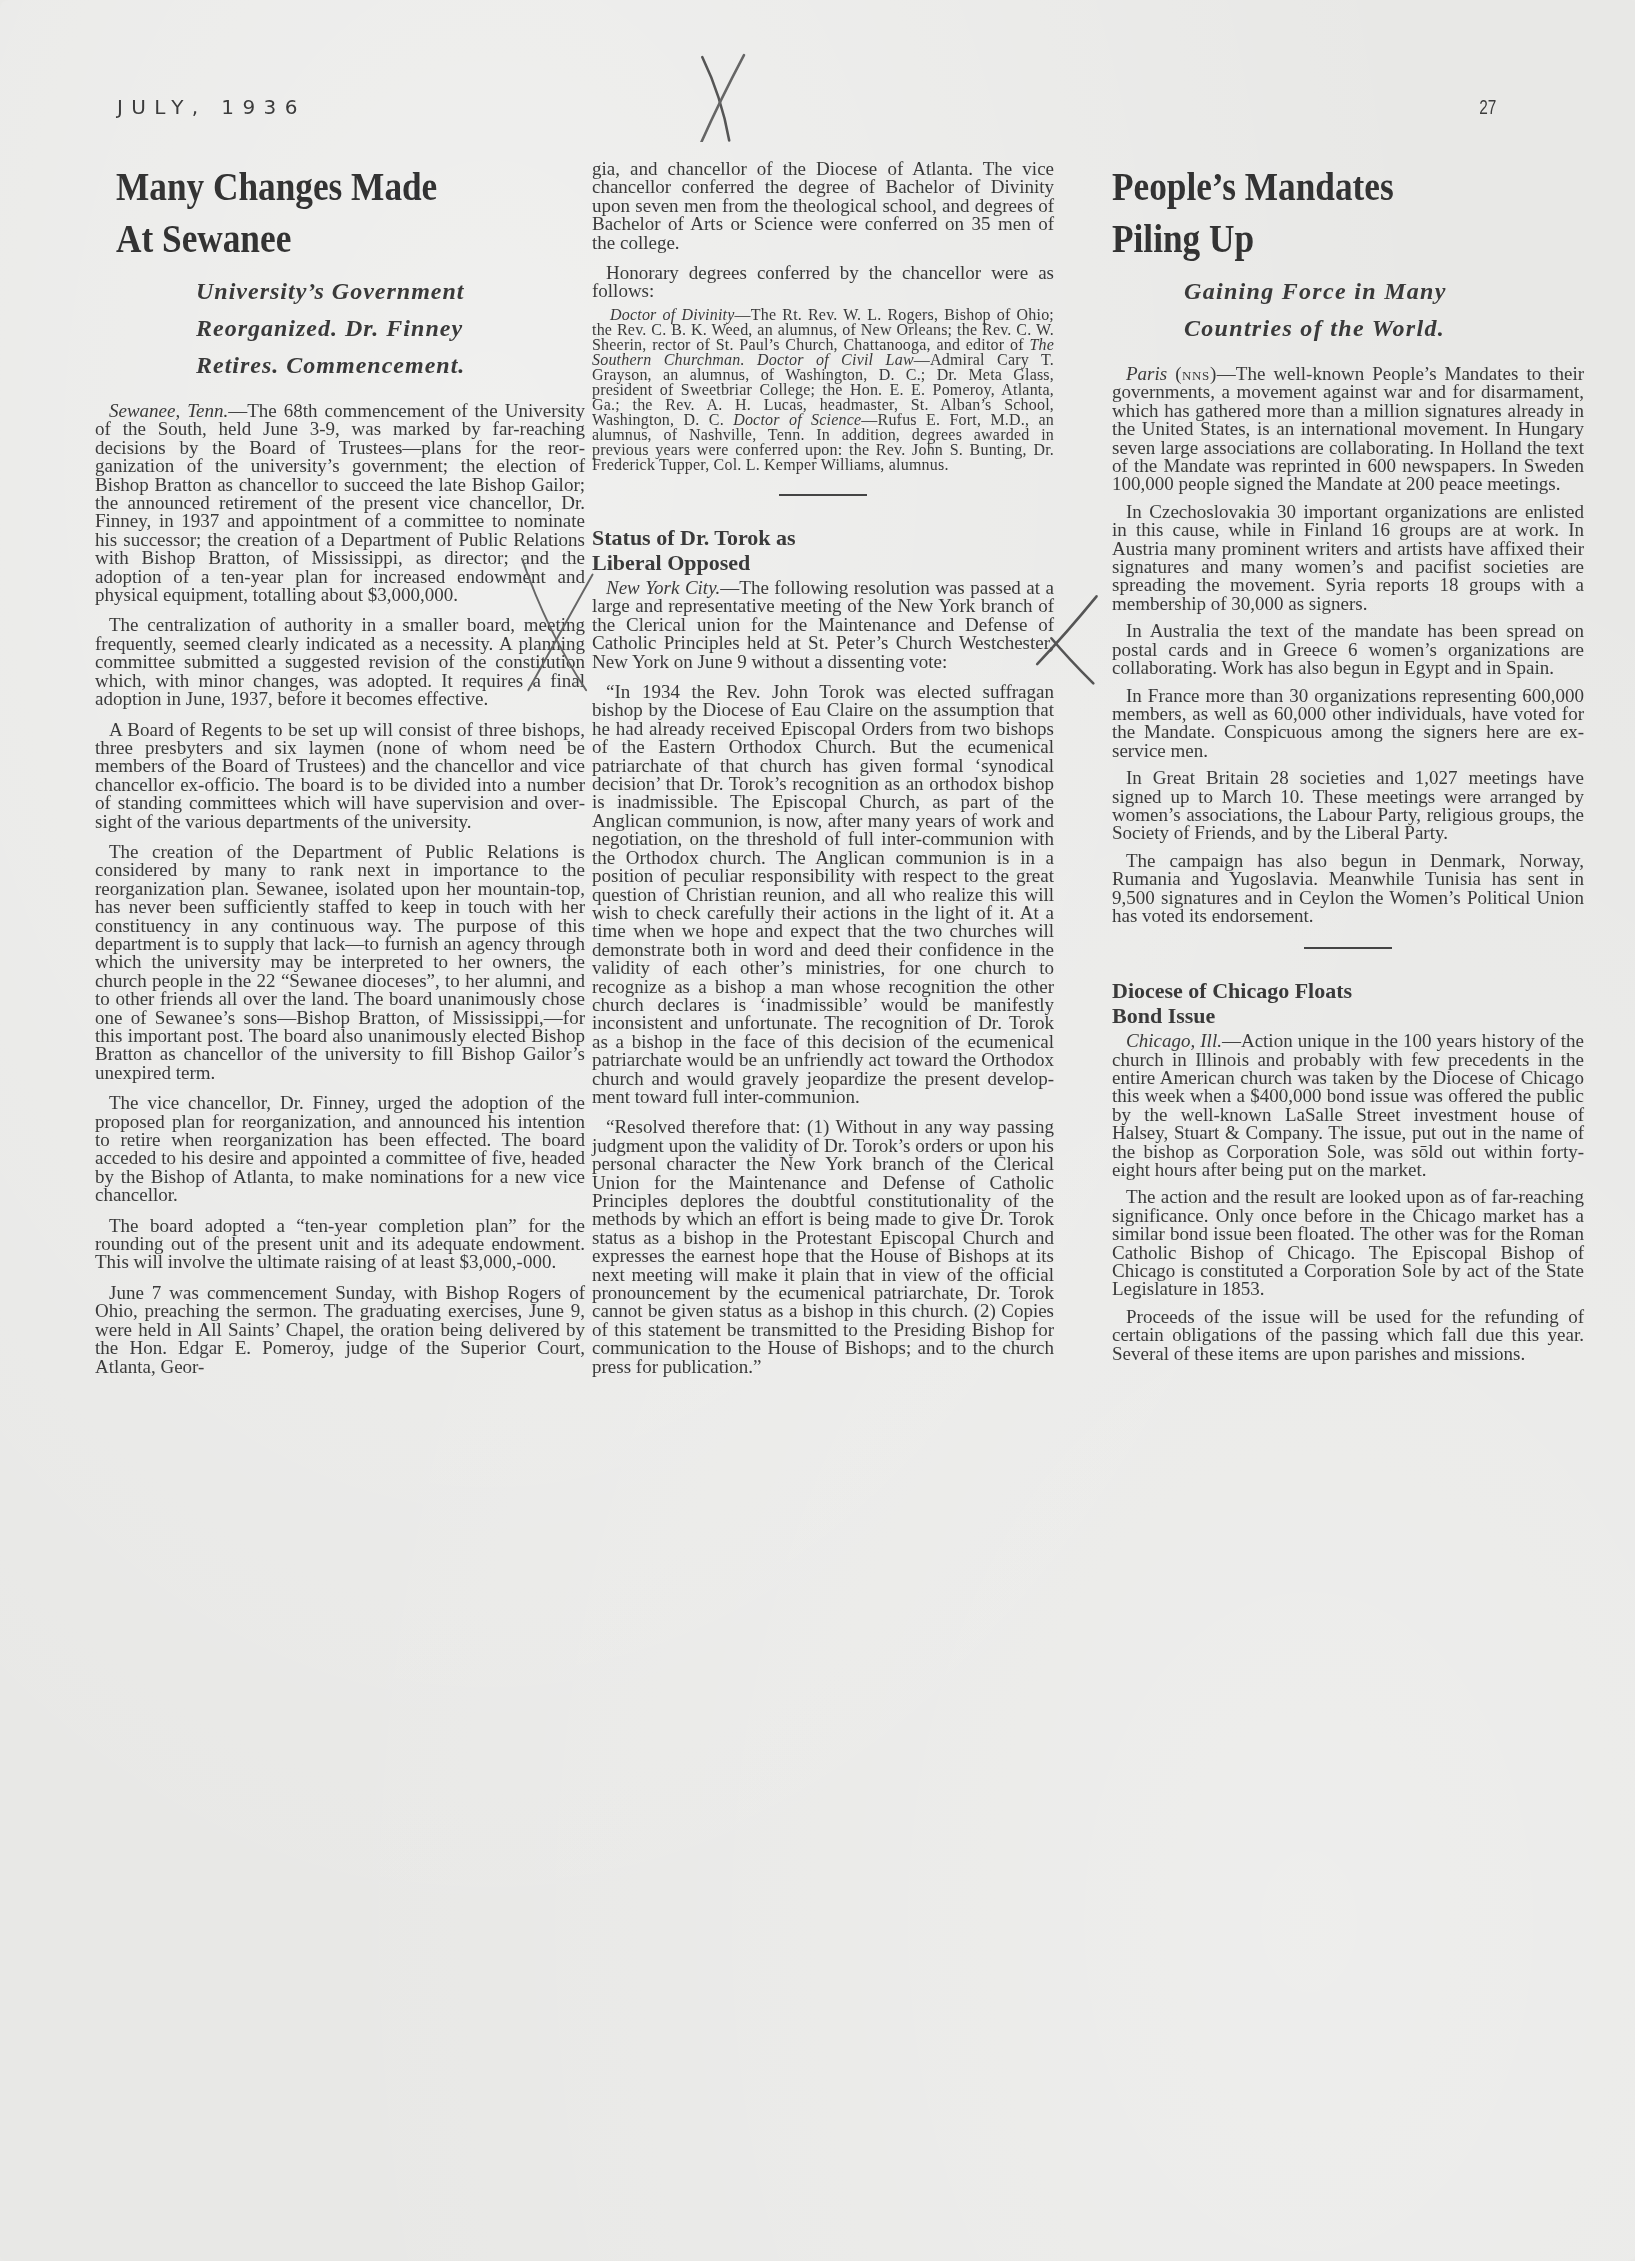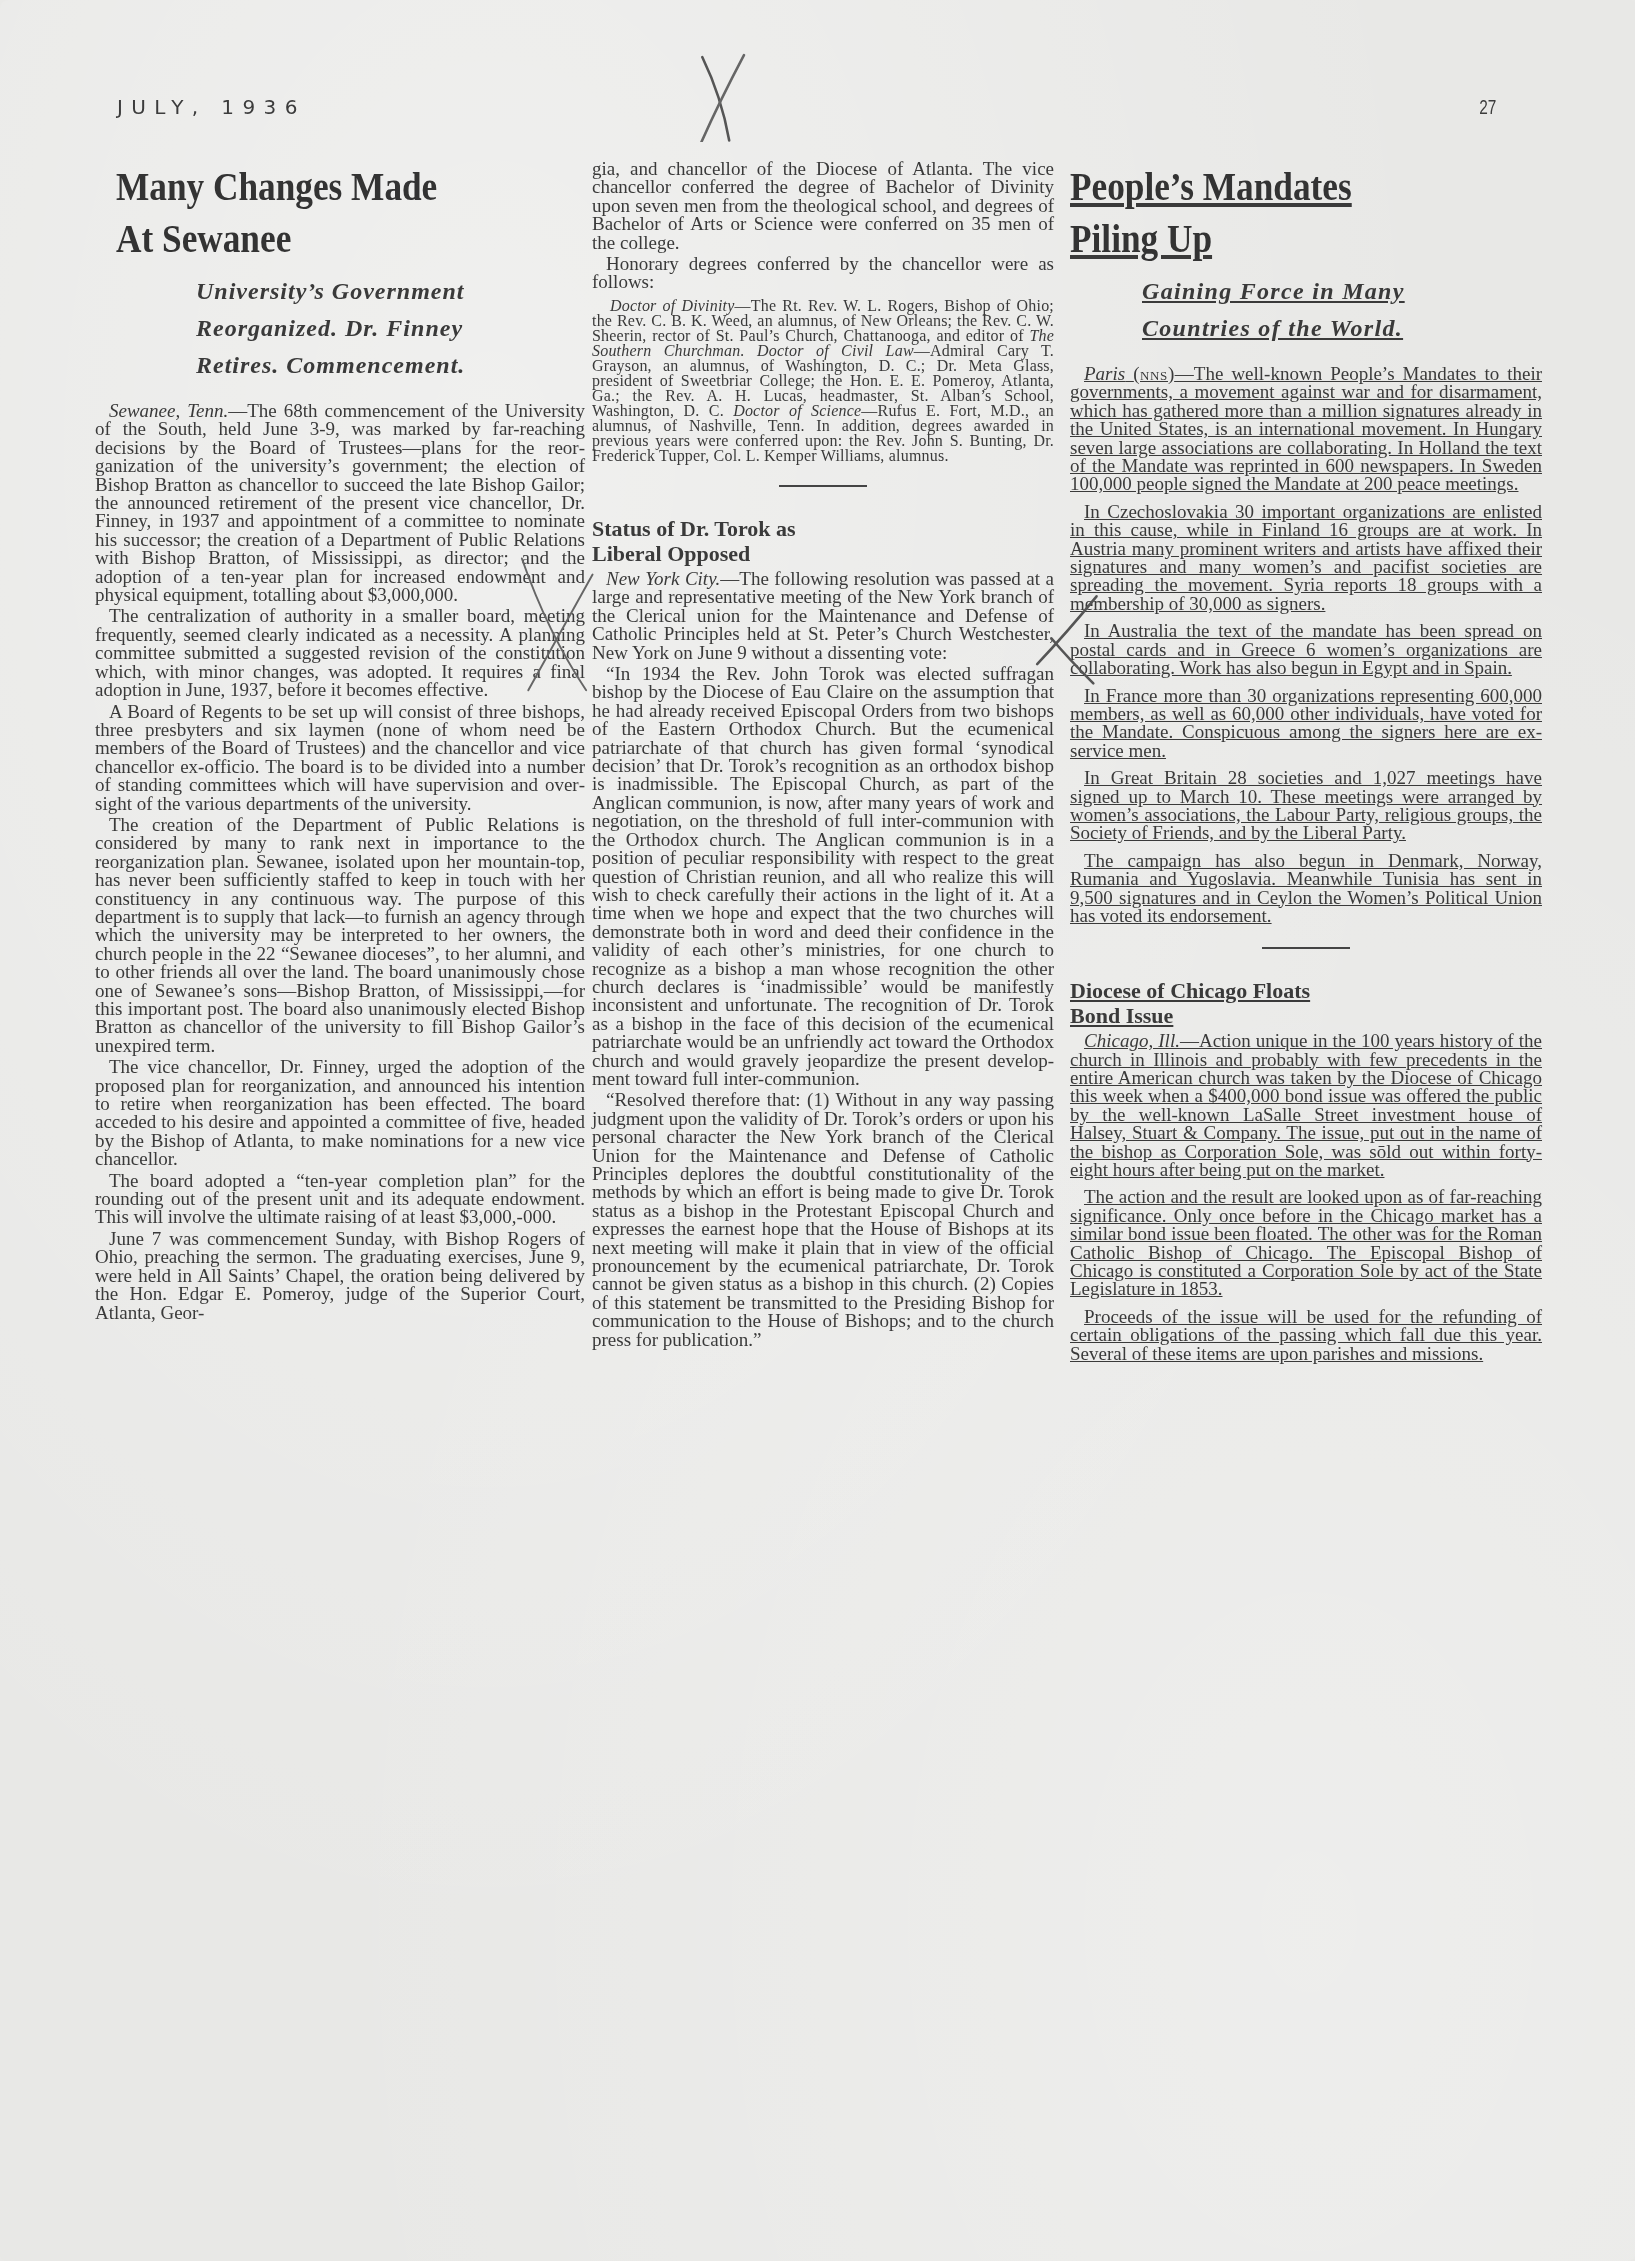--- a/index.html
+++ b/index.html
@@ -31,24 +31,24 @@
     font-size: 19.3px; color: #3c3c3c; transform: scaleX(0.8);
   }
   .col {
     position: absolute;
     font-size: 19px;
     line-height: 18.4px;
     text-align: justify;
     hyphens: manual;
   }
   .col p { margin: 0; text-indent: 14px; }
-  .col p + p { margin-top: 3px; }
+  .col p + p { margin-top: 12px; }
   .col1 { left: 95px; top: 160px; width: 490px; }
   .col2 { left: 592px; top: 160px; width: 462px; }
-  .col3 { left: 1070px; top: 160px; width: 472px; text-decoration: underline; }
+  .col3 { left: 1112px; top: 160px; width: 472px; }
 
   .headline {
     font-family: "Liberation Serif", serif;
     font-weight: bold;
     font-size: 41px; line-height: 52px;
     color: #333;
     transform: scaleX(0.86); transform-origin: left;
     margin: 0 0 9px 20.6px;
     white-space: nowrap;
   }

